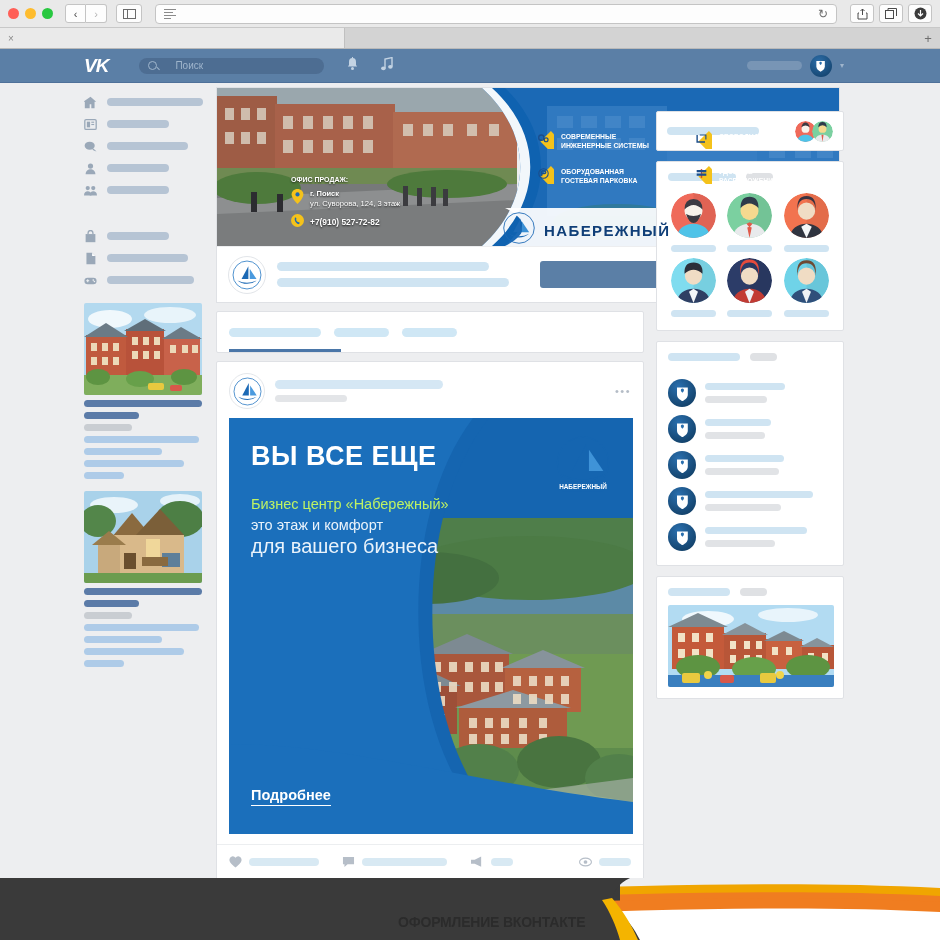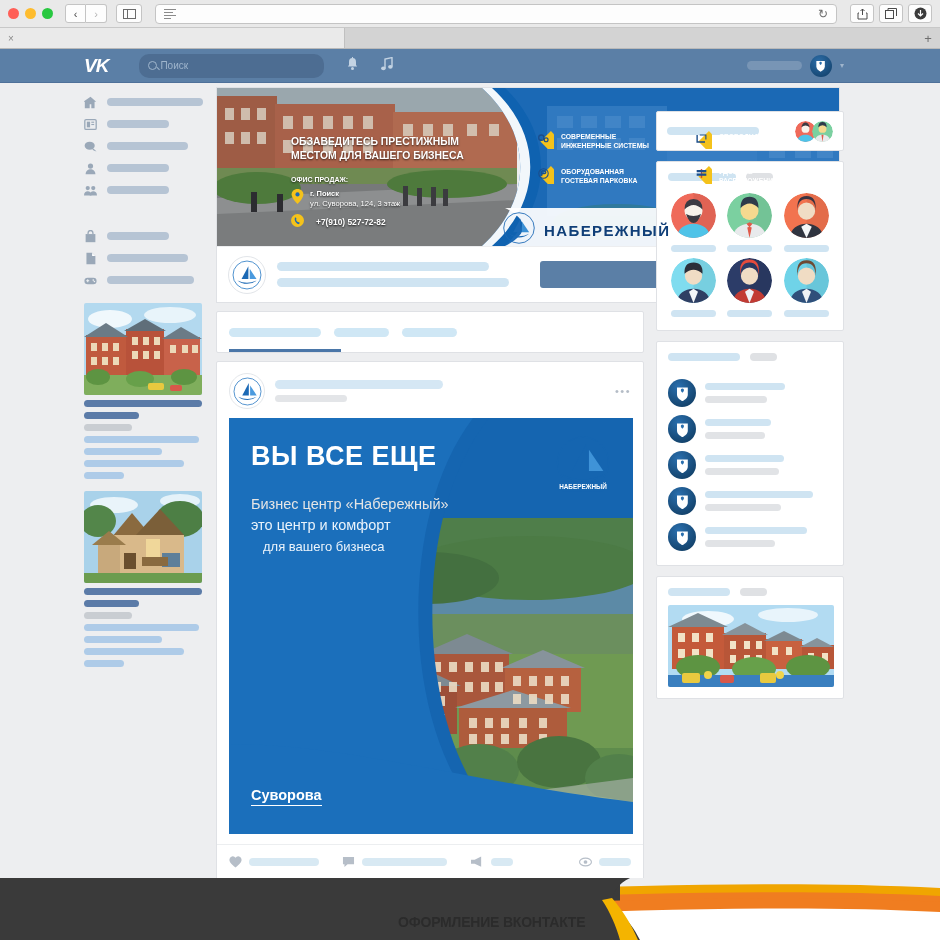--- a/index.html
+++ b/index.html
@@ -56,22 +56,22 @@
     font-size: 13px; color: #6e6e6e; background: #d3d3d3; }
 
   
   .vk-header {
     height: 34px; background: #5b7fa6; display: flex; align-items: center;
     position: relative; border-bottom: 1px solid #4e7099;
   }
   .vk-logo { margin-left: 84px; font-size: 19px; font-weight: bold; color: #fff;
     letter-spacing: -1px; font-style: italic; }
   .vk-search {
-    margin-left: 31px; width: 185px; height: 24px; background: #4d6d92;
-    border-radius: 10px; display: flex; align-items: center; padding: 0 9px; gap: 3px;
+    margin-left: 31px; width: 185px; height: 16px; background: #4d6d92;
+    border-radius: 10px; display: flex; align-items: center; padding: 0 9px; gap: 18px;
   }
   .vk-search-ico { width: 9px; height: 9px; border: 1.4px solid #9fb5cc; border-radius: 50%;
     position: relative; flex: none; }
   .vk-search-ico:after { content: ''; position: absolute; width: 4px; height: 1.4px;
     background: #9fb5cc; transform: rotate(45deg); right: -4px; bottom: 0px; }
   .vk-search-txt { font-size: 10px; color: #9fb5cc; }
   .vk-icon { margin-left: 22px; color: #c3d3e3; font-size: 13px; }
   .vk-right { position: absolute; right: 96px; display: flex; align-items: center; gap: 8px; }
   .vk-name-ph { width: 55px; height: 9px; border-radius: 5px; background: #7895b5; }
   .vk-avatar { width: 22px; height: 22px; border-radius: 50%;
@@ -516,39 +516,35 @@
               <rect x="600" y="58" width="16" height="12"></rect>
           </g>
         </g>
         <ellipse cx="400" cy="134" rx="64" ry="18" fill="#2d7a4a" opacity="0.3"></ellipse>
         <ellipse cx="560" cy="130" rx="58" ry="18" fill="#2d7a4a" opacity="0.3"></ellipse>
 
         <path d="M288 120 L622 120 L622 158 L288 158 C312 146 312 132 288 120 z" fill="#ffffff" opacity="0.93"></path>
         <path d="M265 0 L275 0 C326 46 326 112 275 158 L265 158 C316 112 316 46 265 0 z" fill="#ffffff" opacity="0.95"></path>
       </svg>
 
-      <div style="position:absolute;left:74px;top:47px;width:200px;z-index:3;">
-        <div style="color:#fff;font-size:10.4px;font-weight:bold;line-height:14px;text-shadow:0 1px 2px rgba(0,0,0,.7);">ОБЗАВЕДИТЕСЬ ПРЕСТИЖНЫМ</div>
-        <div style="color:#fff;font-size:10.4px;font-weight:bold;line-height:14px;text-shadow:0 1px 2px rgba(0,0,0,.7);">МЕСТОМ ДЛЯ ВАШЕГО БИЗНЕСА</div>
-      </div>
       <div style="position:absolute;left:74px;top:88px;z-index:3;">
         <div style="color:#fff;font-size:7px;font-weight:bold;text-shadow:0 1px 2px rgba(0,0,0,.7);">ОФИС ПРОДАЖ:</div>
         <div style="display:flex;align-items:center;gap:6px;margin-top:6px;">
           <span>
             <svg width="13" height="15" viewBox="0 0 13 15">
                 <path d="M6.5 0 C3 0 0.6 2.4 0.6 5.6 C0.6 9.4 6.5 15 6.5 15 S12.4 9.4 12.4 5.6 C12.4 2.4 10 0 6.5 0 z" fill="#f4c21b"></path>
                 <circle cx="6.5" cy="5.4" r="2.1" fill="#1b69b5"></circle>
               </svg>
           </span>
           <div>
             <div style="color:#fff;font-size:7.5px;font-weight:bold;text-shadow:0 1px 2px rgba(0,0,0,.8);">г. Поиск</div>
             <div style="color:#fff;font-size:7.6px;margin-top:1px;text-shadow:0 1px 2px rgba(0,0,0,.8);">ул. Суворова, 124, 3 этаж</div>
           </div>
         </div>
-        <div style="display:flex;align-items:center;gap:12px;margin-top:5px;">
+        <div style="display:flex;align-items:center;gap:6px;margin-top:5px;">
           <span>
             <svg width="13" height="13" viewBox="0 0 13 13">
                 <circle cx="6.5" cy="6.5" r="6.5" fill="#f4c21b"></circle>
                 <path d="M4 3.6 c1.4 -0.4 1.6 1.4 1.2 2 c-0.3 0.5 0.4 1.6 1.2 2.2 c0.8 0.6 1.8 0.3 2.1 0.8 c0.4 0.7 -0.5 2 -1.6 1.4 C4.6 8.8 3 6.2 4 3.6 z" fill="#1b69b5"></path>
               </svg>
           </span>
           <div style="color:#fff;font-size:8.4px;font-weight:bold;text-shadow:0 1px 2px rgba(0,0,0,.8);">+7(910) 527-72-82</div>
         </div>
       </div>
 
@@ -726,39 +722,39 @@
           <path d="M0 0 L260 0 C214 58 196 150 206 244 C216 330 250 390 286 416 L0 416 z" fill="#1565b0"></path>
           <path d="M0 0 L244 0 C200 58 182 150 192 244 C202 330 236 390 272 416 L0 416 z" fill="#1b6fbb"></path>
 
           <path d="M0 336 C120 336 240 372 404 392 L404 416 L0 416 z" fill="#1565b0"></path>
           <path d="M0 326 C120 326 240 364 404 384 L404 416 L0 416 z" fill="#1b6fbb"></path>
         </svg>
 
         <div style="position:absolute;left:22px;top:22px;z-index:3;">
           <div style="color:#fff;font-size:27px;font-weight:bold;line-height:32px;letter-spacing:0.5px;">ВЫ ВСЕ ЕЩЕ</div>
           <div style="margin-top:22px;">
-            <div style="color:#e5e5e5;font-size:14.5px;line-height:21px;">Бизнес центр «Набережный»</div>
-            <div style="color:#eaf3fb;font-size:14.5px;line-height:21px;">это центр и комфорт</div>
-            <div style="color:#eaf3fb;font-size:13px;line-height:21px;margin-left:12px;">для вашего бизнеса</div>
+            <div style="color:#bef264;font-size:14.5px;line-height:21px;">Бизнес центр «Набережный»</div>
+            <div style="color:#eaf3fb;font-size:14.5px;line-height:21px;">это этаж и комфорт</div>
+            <div style="color:#eaf3fb;font-size:20px;line-height:21px;">для вашего бизнеса</div>
           </div>
         </div>
 
         <div style="position:absolute;right:16px;top:14px;z-index:3;">
           <svg width="68" height="68" viewBox="0 0 80 80">
             <circle cx="40" cy="36" r="30" fill="none" stroke="#1565b0" stroke-width="1.6"></circle>
             <path d="M44 14 L44 46 L27 46 z" fill="#1565b0"></path>
             <path d="M47 21 L64 46 L47 46 z" fill="#3f93d8"></path>
             <path d="M16 50 q24 12 48 0 q-11 9 -24 9 q-13 0 -24 -9 z" fill="#1565b0"></path>
             <path d="M12 58 L68 58 L64 70 L16 70 z" fill="#1565b0"></path>
             <text x="40" y="67" text-anchor="middle" fill="#fff" font-size="7.5" font-weight="bold" font-family="Liberation Sans, sans-serif">НАБЕРЕЖНЫЙ</text>
           </svg>
         </div>
 
         <div style="position:absolute;left:22px;bottom:30px;z-index:3;">
-          <span style="color:#fff;font-size:14.5px;font-weight:bold;border-bottom:1.6px solid #fff;padding-bottom:2px;">Суворова</span>
+          <span style="color:#fff;font-size:14.5px;font-weight:bold;border-bottom:1.6px solid #fff;padding-bottom:2px;">Подробнее</span>
         </div>
       </div>
 
       <div class="post-actions">
         <span class="act-ico">
           <svg width="13" height="12" viewBox="0 0 14 13">
               <path d="M7 12.4 C2 8.6 0.4 6.2 0.4 4 A3.6 3.6 0 0 1 7 2 A3.6 3.6 0 0 1 13.6 4 C13.6 6.2 12 8.6 7 12.4 z" fill="#b6bec8"></path>
             </svg>
         </span>
         <span class="act-bar" style="width:70px"></span>

